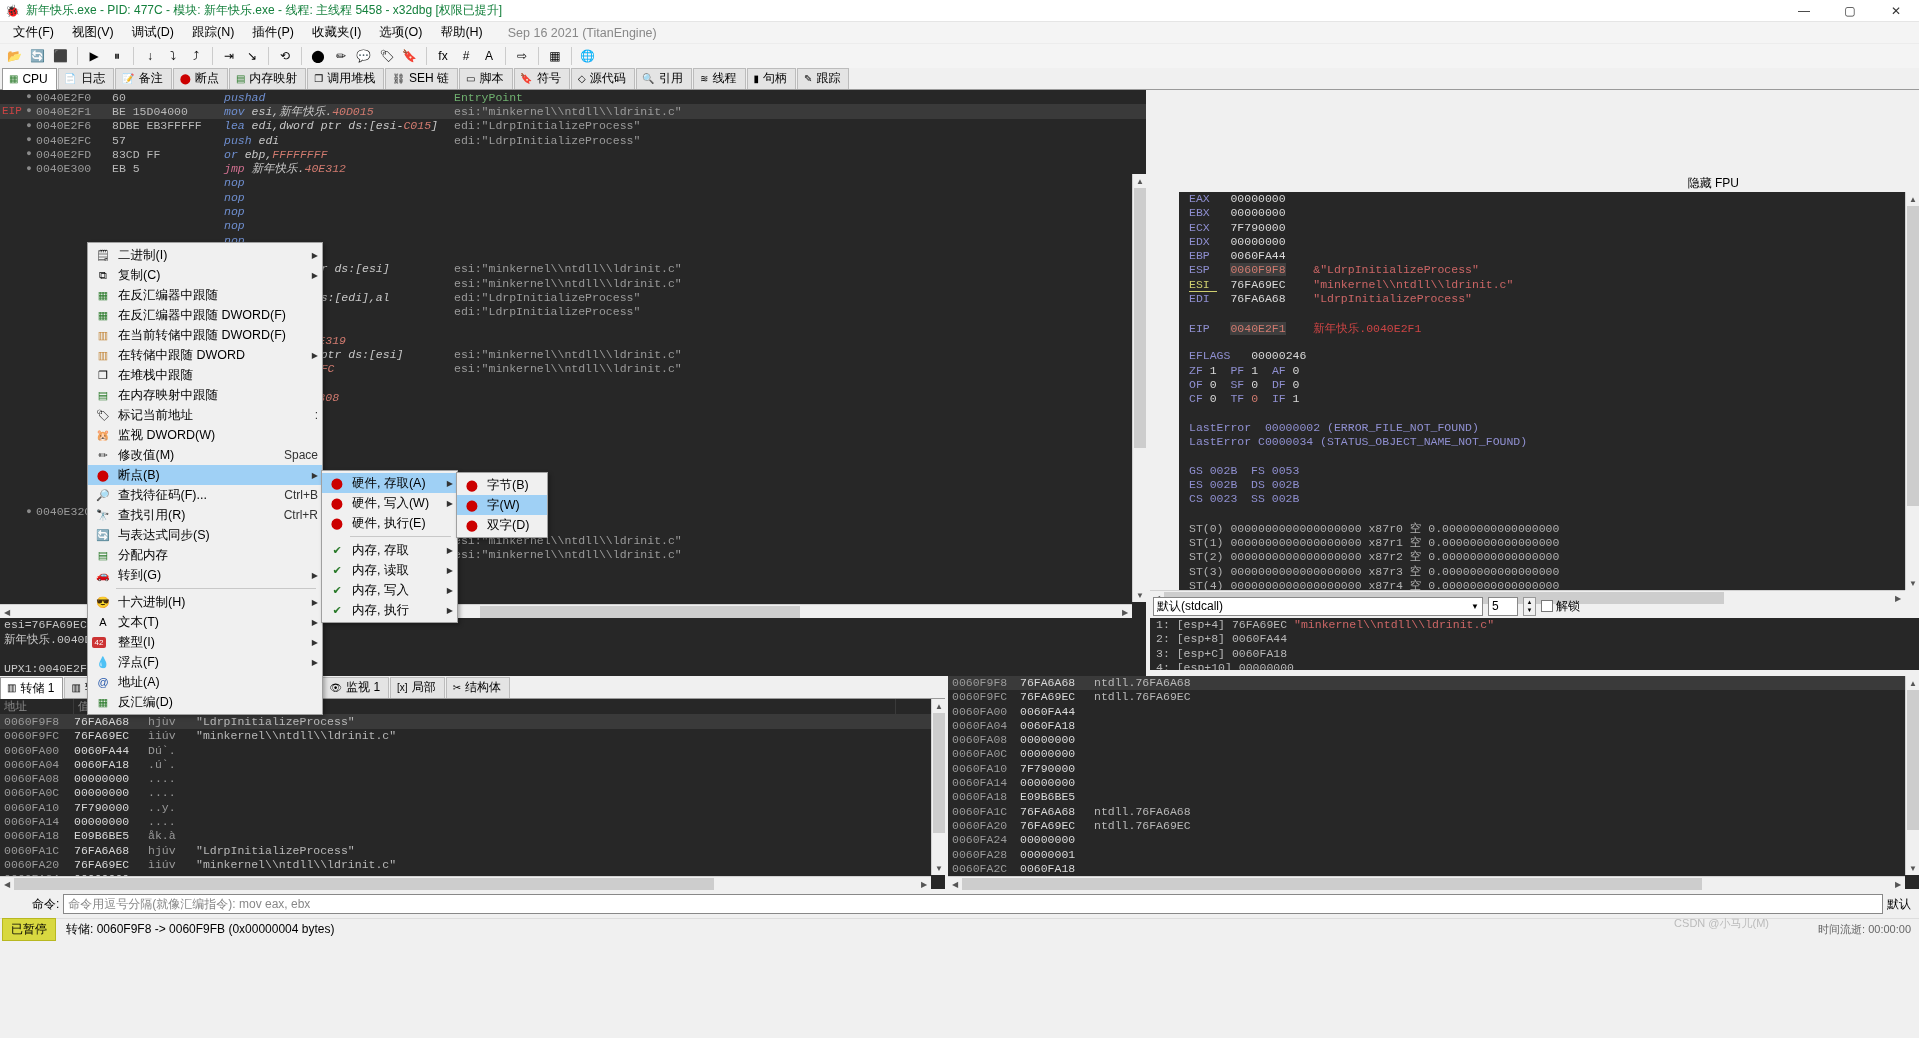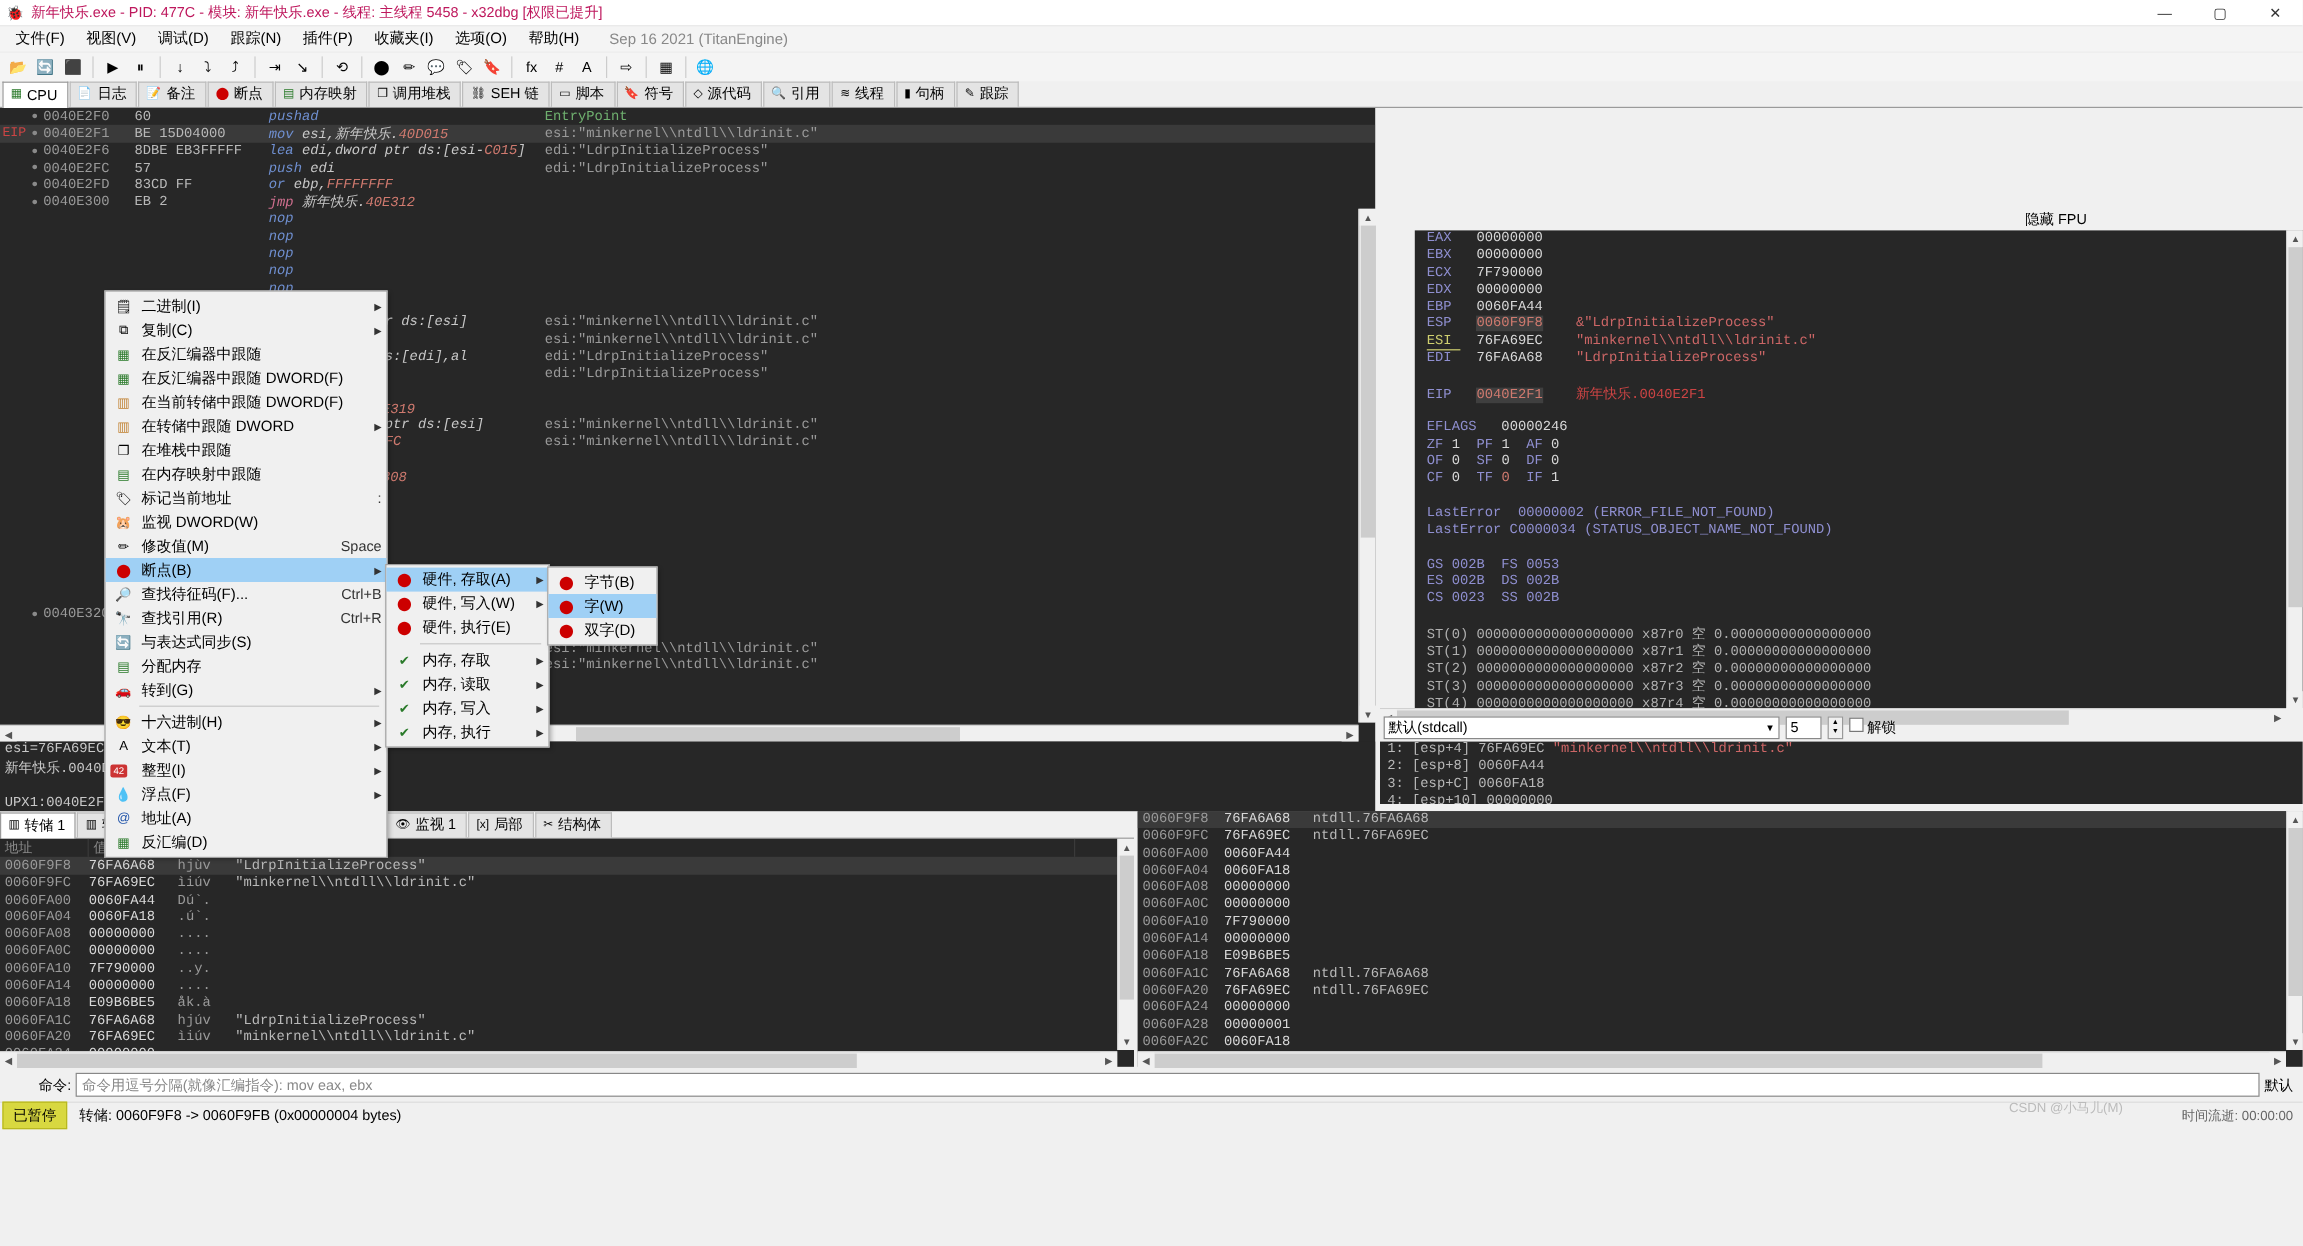--- a/index.html
+++ b/index.html
@@ -13,21 +13,21 @@
   }
 
   
   #titlebar {
     height: 22px; background: #ffffff;
     display: flex; align-items: center;
     border-bottom: 1px solid #e5e5e5;
     position: relative;
   }
   #titlebar .tb-icon { width: 18px; text-align:center; font-size: 12px; margin-left:4px;}
-  #titlebar .tb-text { font-size: 12px; color:#be185d; margin-left:4px; }
+  #titlebar .tb-text { font-size: 12px; color:#15803d; margin-left:4px; }
   .winbtns { position:absolute; right:0; top:0; height:22px; display:flex; }
   .winbtn { width:46px; height:22px; display:flex; align-items:center; justify-content:center;
             font-size:12px; color:#333; }
 
   
   #menubar { height: 22px; background: #f4f4f4; display:flex; align-items:center;
              padding-left:4px; border-bottom:1px solid #ececec;}
   #menubar .mi { padding: 2px 9px; font-size:12.5px; color:#000; }
   #menubar .version { margin-left:16px; color:#888; font-size:12.5px; }
 
@@ -102,21 +102,21 @@
   #ccbar { position:absolute; left:1150px; top:505px; width:769px; height:22px;
            display:flex; align-items:center; gap:5px; padding-left:3px; }
   #ccsel { width:330px; height:19px; background:#fff; border:1px solid #888;
            font-size:12px; display:flex; align-items:center; justify-content:space-between;
            padding:0 3px; }
   #ccnum { width:30px; height:19px; background:#fff; border:1px solid #888; font-size:12px;
            padding-left:3px; display:flex; align-items:center;}
   #ccspin{ width:13px; height:19px; background:#f0f0f0; border:1px solid #999;
            display:flex; flex-direction:column;}
   #ccspin div{flex:1; font-size:6px; text-align:center; line-height:8px;}
-  #cclock{ display:flex; align-items:flex-start; gap:3px; font-size:12px; }
+  #cclock{ display:flex; align-items:center; gap:3px; font-size:12px; }
   #cclock .box{ width:12px;height:12px;border:1px solid #777; background:#fff;}
 
   
   #args { position:absolute; left:1150px; top:528px; width:769px; height:52px;
           background:#272727; color:#b8b8b8; font-family:"Liberation Mono", monospace;
           font-size:11.5px; overflow:hidden;}
   .arg-line { height:14.3px; white-space:pre; padding-left:6px; color:#b8b8b8;}
   .arg-cmt { color:#cc6666; }
 
   
@@ -305,21 +305,21 @@
 <div id="content">
 
   <div id="leftstrip"></div>
 
   <div id="disasm">
       <div class="dis-row" style="margin-left: 0px;"><span class="eipcol"></span><span class="dotcol">●</span><span class="addrcol">0040E2F0</span><span class="bytescol">60</span><span class="instrcol"><span class="kw">pushad</span></span><span class="cmtcol ep">EntryPoint</span></div>
       <div class="dis-row row-sel" style="margin-left: 0px;"><span class="eipcol">EIP</span><span class="dotcol">●</span><span class="addrcol">0040E2F1</span><span class="bytescol">BE 15D04000</span><span class="instrcol"><span class="kw">mov</span> esi,新年快乐.<span class="num">40D015</span></span><span class="cmtcol ">esi:"minkernel\\ntdll\\ldrinit.c"</span></div>
       <div class="dis-row" style="margin-left: 0px;"><span class="eipcol"></span><span class="dotcol">●</span><span class="addrcol">0040E2F6</span><span class="bytescol">8DBE EB3FFFFF</span><span class="instrcol"><span class="kw">lea</span> edi,dword ptr ds:[esi-<span class="num">C015</span>]</span><span class="cmtcol ">edi:"LdrpInitializeProcess"</span></div>
       <div class="dis-row" style="margin-left: 0px;"><span class="eipcol"></span><span class="dotcol">●</span><span class="addrcol">0040E2FC</span><span class="bytescol">57</span><span class="instrcol"><span class="kw">push</span> edi</span><span class="cmtcol ">edi:"LdrpInitializeProcess"</span></div>
       <div class="dis-row" style="margin-left: 0px;"><span class="eipcol"></span><span class="dotcol">●</span><span class="addrcol">0040E2FD</span><span class="bytescol">83CD FF</span><span class="instrcol"><span class="kw">or</span> ebp,<span class="num">FFFFFFFF</span></span><span class="cmtcol "></span></div>
-      <div class="dis-row" style="margin-left: 0px;"><span class="eipcol"></span><span class="dotcol">●</span><span class="addrcol">0040E300</span><span class="bytescol">EB 2</span><span class="instrcol"><span class="jmp">jmp</span> 新年快乐.<span class="num">40E312</span></span><span class="cmtcol "></span></div>
+      <div class="dis-row" style="margin-left: 0px;"><span class="eipcol"></span><span class="dotcol">●</span><span class="addrcol">0040E300</span><span class="bytescol">EB 5</span><span class="instrcol"><span class="jmp">jmp</span> 新年快乐.<span class="num">40E312</span></span><span class="cmtcol "></span></div>
       <div class="dis-row" style="margin-left: 0px;"><span class="eipcol"></span><span class="dotcol"></span><span class="addrcol"></span><span class="bytescol"></span><span class="instrcol"><span class="kw">nop</span></span><span class="cmtcol "></span></div>
       <div class="dis-row" style="margin-left: 0px;"><span class="eipcol"></span><span class="dotcol"></span><span class="addrcol"></span><span class="bytescol"></span><span class="instrcol"><span class="kw">nop</span></span><span class="cmtcol "></span></div>
       <div class="dis-row" style="margin-left: 0px;"><span class="eipcol"></span><span class="dotcol"></span><span class="addrcol"></span><span class="bytescol"></span><span class="instrcol"><span class="kw">nop</span></span><span class="cmtcol "></span></div>
       <div class="dis-row" style="margin-left: 0px;"><span class="eipcol"></span><span class="dotcol"></span><span class="addrcol"></span><span class="bytescol"></span><span class="instrcol"><span class="kw">nop</span></span><span class="cmtcol "></span></div>
       <div class="dis-row" style="margin-left: 0px;"><span class="eipcol"></span><span class="dotcol"></span><span class="addrcol"></span><span class="bytescol"></span><span class="instrcol"><span class="kw">nop</span></span><span class="cmtcol "></span></div>
       <div class="dis-row" style="margin-left: 0px;"><span class="eipcol"></span><span class="dotcol"></span><span class="addrcol"></span><span class="bytescol"></span><span class="instrcol"><span class="kw">nop</span></span><span class="cmtcol "></span></div>
       <div class="dis-row" style="margin-left: 0px;"><span class="eipcol"></span><span class="dotcol"></span><span class="addrcol"></span><span class="bytescol"></span><span class="instrcol"><span class="kw">mov</span> al,byte ptr ds:[esi]</span><span class="cmtcol ">esi:"minkernel\\ntdll\\ldrinit.c"</span></div>
       <div class="dis-row" style="margin-left: 0px;"><span class="eipcol"></span><span class="dotcol"></span><span class="addrcol"></span><span class="bytescol"></span><span class="instrcol"><span class="kw">inc</span> esi</span><span class="cmtcol ">esi:"minkernel\\ntdll\\ldrinit.c"</span></div>
       <div class="dis-row" style="margin-left: 0px;"><span class="eipcol"></span><span class="dotcol"></span><span class="addrcol"></span><span class="bytescol"></span><span class="instrcol"><span class="kw">mov</span> byte ptr ds:[edi],al</span><span class="cmtcol ">edi:"LdrpInitializeProcess"</span></div>
       <div class="dis-row" style="margin-left: 0px;"><span class="eipcol"></span><span class="dotcol"></span><span class="addrcol"></span><span class="bytescol"></span><span class="instrcol"><span class="kw">inc</span> edi</span><span class="cmtcol ">edi:"LdrpInitializeProcess"</span></div>

